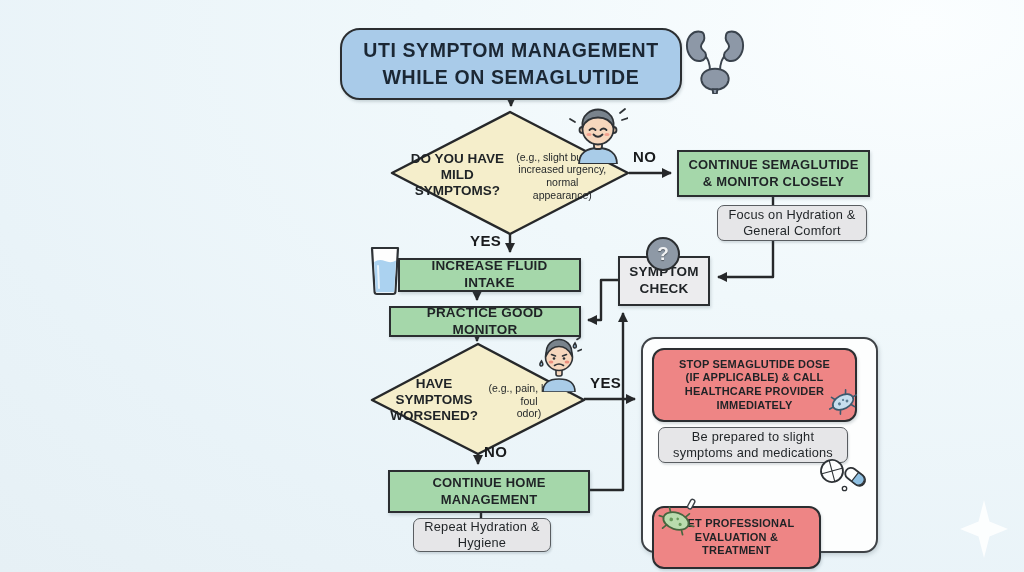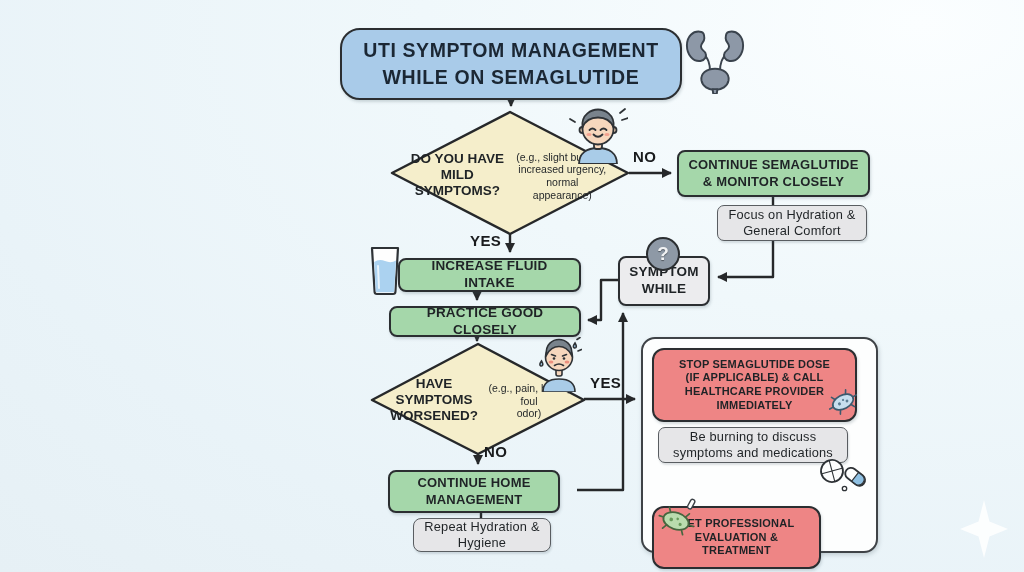--- a/index.html
+++ b/index.html
@@ -6,21 +6,21 @@
   .stage{
     position:relative; width:1024px; height:572px; overflow:hidden;
     background:radial-gradient(ellipse at 88% 4%, #fbfeff 0%, #f0f8fb 38%, #e9f3f8 75%, #e6f0f5 100%);
     font-family:"Liberation Sans", sans-serif; color:#1f2326;padding-left:20px;
   }
   .layer{position:absolute;left:0;top:0;width:1024px;height:572px;}
   .node{
     position:absolute; box-sizing:border-box;
     display:flex; align-items:center; justify-content:center;
     text-align:center; white-space:pre-line;
-    border:2.5px solid #2b2e31; border-radius:8px;
+    border:2.5px solid #2b2e31; border-radius:0;
     font-weight:bold; line-height:1.25; letter-spacing:.2px;
     box-shadow:1px 2px 3px rgba(70,90,100,.22);
     z-index:2; padding:2px 6px;
   }
   .blue{background:#a9cbe9; border-radius:20px; font-size:19.5px; letter-spacing:.6px; line-height:1.4; color:#1b2734;}
   .green{background:#a5d7aa; font-size:13px;}
   .red{background:#ee8585; border-radius:12px; font-size:11px;}
   .grayn{background:#e6e6e8; border:1.6px solid #595d61; border-radius:7px; font-weight:normal; font-size:12.8px; box-shadow:1px 2px 2px rgba(70,90,100,.18);}
   .grayb{background:#ececee; font-size:13.5px;}
   .card{position:absolute; box-sizing:border-box; background:#fdfefe; border:2px solid #3f4347; border-radius:14px;
@@ -75,43 +75,43 @@
 WHILE ON SEMAGLUTIDE</div>
 
   <div class="node green" style="left:677px; top:150px; width:193px; height:47px;">CONTINUE SEMAGLUTIDE
 &amp; MONITOR CLOSELY</div>
 
   <div class="node grayn" style="left:717px; top:205px; width:150px; height:36px;">Focus on Hydration &amp;
 General Comfort</div>
 
   <div class="node green" style="left:398px; top:258px; width:183px; height:34px; font-size:13.5px;">INCREASE FLUID INTAKE</div>
 
-  <div class="node green" style="left:389px; top:306px; width:192px; height:31px; font-size:13.5px;">PRACTICE GOOD CLOSELY</div>
+  <div class="node green" style="left:389px; top:306px; width:192px; height:31px; font-size:13.5px;">PRACTICE GOOD MONITOR</div>
 
   <div class="node grayb" style="left:618px; top:256px; width:92px; height:50px;">SYMPTOM
-WHILE</div>
+CHECK</div>
 
   <div class="badge" style="left:646px; top:237px;">?</div>
 
   <div class="node red" style="left:652px; top:348px; width:205px; height:74px;">STOP SEMAGLUTIDE DOSE
 (IF APPLICABLE) &amp; CALL
 HEALTHCARE PROVIDER
 IMMEDIATELY</div>
 
-  <div class="node grayn" style="left:658px; top:427px; width:190px; height:36px;">Be burning to discuss
+  <div class="node grayn" style="left:658px; top:427px; width:190px; height:36px;">Be prepared to slight
 symptoms and medications</div>
 
   <div class="node red" style="left:652px; top:478px; width:169px; height:63px;margin-top:28px;">GET PROFESSIONAL
 EVALUATION &amp;
 TREATMENT</div>
 
-  <div class="node green" style="left:388px; top:470px; width:172px; height:43px;">CONTINUE HOME
+  <div class="node green" style="left:388px; top:470px; width:202px; height:43px;">CONTINUE HOME
 MANAGEMENT</div>
 
-  <div class="node grayn" style="left:413px; top:518px; width:138px; height:34px;border-radius:8px;">Repeat Hydration &amp;
+  <div class="node grayn" style="left:413px; top:518px; width:138px; height:34px;">Repeat Hydration &amp;
 Hygiene</div>
 
   <div class="dlabel" style="left:405px; top:132px; width:210px; height:86px;">
     <span class="q">DO YOU HAVE
 MILD SYMPTOMS?</span>
     <span class="ex">(e.g., slight burning,
 increased urgency, normal
 appearance)</span>
   </div>
 

